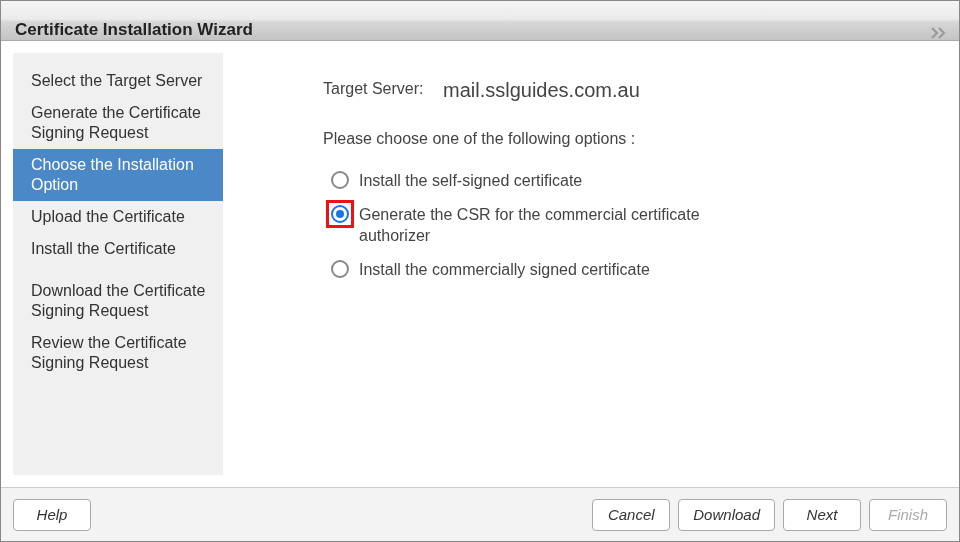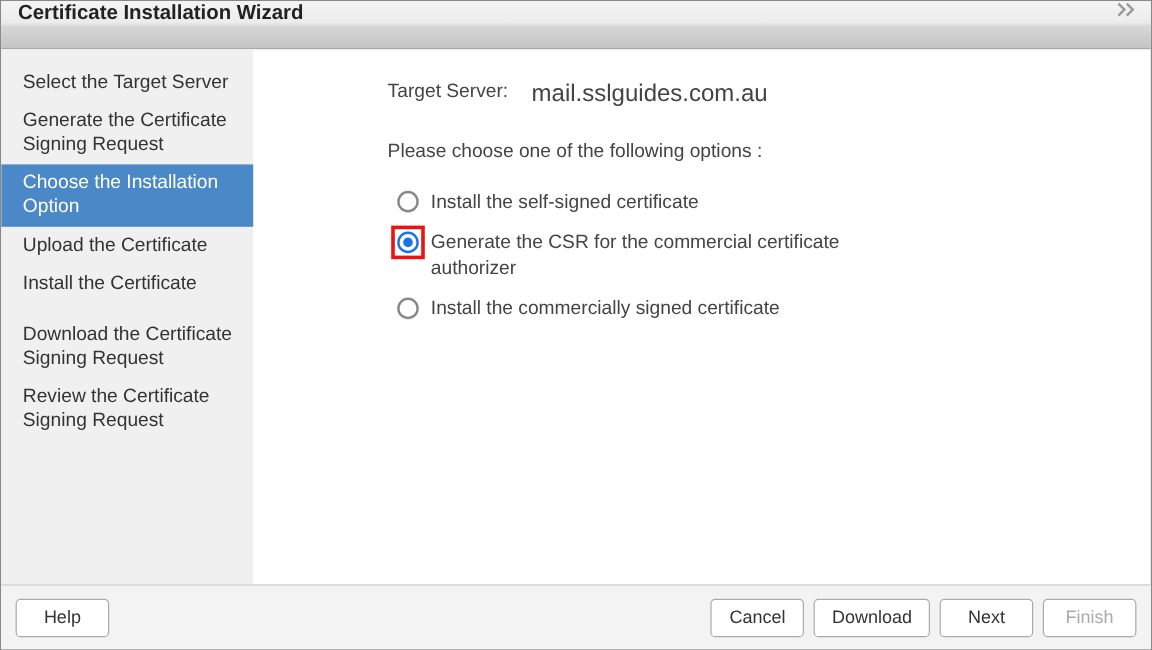--- a/index.html
+++ b/index.html
@@ -19,39 +19,39 @@
       height: 100%;
       border: 1px solid #888;
       display: flex;
       flex-direction: column;
     }
     .titlebar {
       height: 40px;
       background: linear-gradient(to bottom, #f4f4f4 0%, #ececec 45%, #d6d6d6 55%, #c4c4c4 100%);
       border-bottom: 1px solid #aaa;
       display: flex;
-      align-items: flex-start;
+      align-items: flex-end;
       justify-content: space-between;
       padding: 0 10px 0 14px;
     }
     .titlebar-title {
       font-weight: bold;
       font-size: 17px;
       color: #222;
     }
     .titlebar-arrows {
       color: #888;
       display: flex;
       align-items: center;
     }
     .body-area {
       flex: 1;
       display: flex;
-      padding: 0;
-      gap: 12px;
+      padding: 12px;
+      gap: 0;
       overflow: hidden;
       justify-content: center;
     }
     .sidebar {
       width: 210px;
       background: #f0f0f0;
       padding: 12px 0;
       flex-shrink: 0;
     }
     .sidebar-group {
@@ -161,20 +161,21 @@
       padding: 0 14px;
       border: 1px solid #aaa;
       border-radius: 4px;
       background: #fff;
       font-size: 15px;
       color: #333;
       cursor: pointer;
       display: inline-flex;
       align-items: center;
       justify-content: center;
+      font-style: italic;
     }
     .btn.disabled {
       color: #aaa;
       cursor: default;
     }
   </style>
 </head>
 <body>
 
 <div class="wizard-container">

